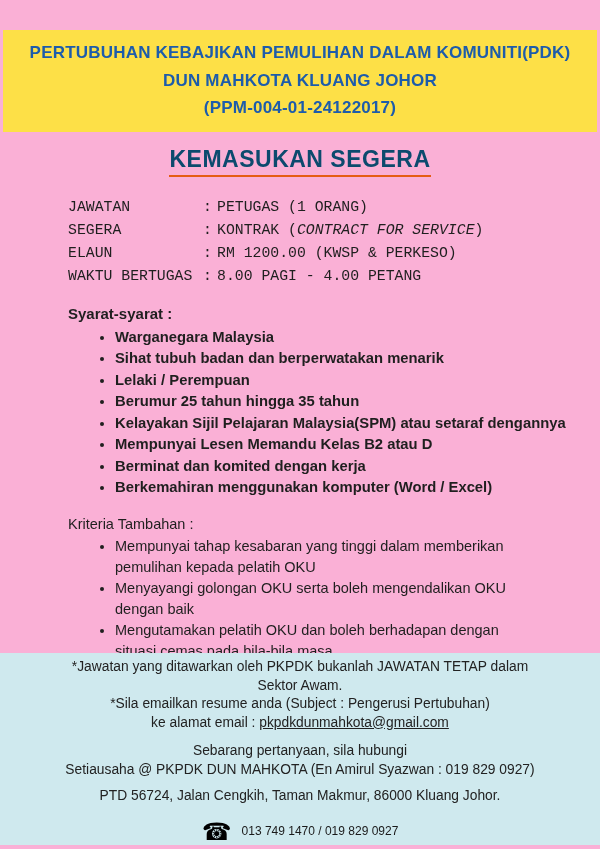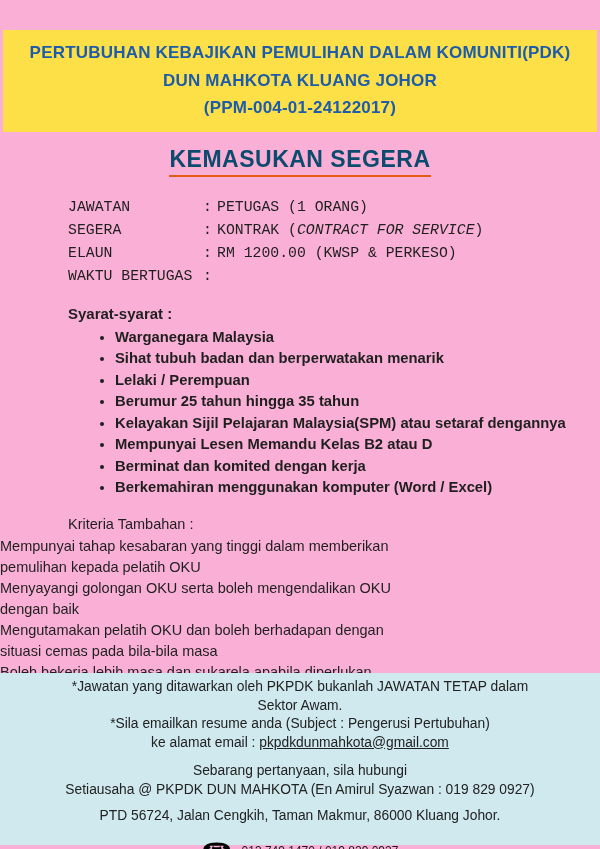--- a/index.html
+++ b/index.html
@@ -45,36 +45,36 @@
   .detail-label { width: 135px; flex: 0 0 135px; }
   .detail-sep { width: 14px; flex: 0 0 14px; }
   .detail-value { white-space: nowrap; }
   .italic { font-style: italic; }
   
   .syarat-heading { margin: 17px 0 0 68px; font-weight: bold; font-size: 15px; }
   .syarat-list { margin-top: 5px; padding-left: 115px; list-style: disc outside; }
   .syarat-list li { font-weight: bold; font-size: 14.8px; line-height: 21.5px; }
   
   .kriteria-heading { margin: 17px 0 0 68px; font-size: 14.5px; }
-  .kriteria-list { margin-top: 4px; list-style: disc outside; }
+  .kriteria-list { margin-top: 4px; padding-left: 115px; list-style: disc outside; }
   .kriteria-list li { font-size: 14.5px; line-height: 21px; max-width: 402px; }
   
   .quote {
     margin-top: 12px;
     text-align: center;
     font-weight: bold;
     font-style: italic;
     font-size: 17.5px;
     color: #141414;
   }
   
   .footer-box {
     position: absolute;
     left: 0; right: 0; bottom: 4px;
-    height: 172px;
+    height: 192px;
     background: #cfe9ee;
     text-align: center;
     font-size: 13.8px;
     line-height: 18.5px;
     padding-top: 5px;
     color: #222;
   }
   .footer-note1 { max-width: 492px; margin: 0 auto; }
   .email-link { text-decoration: underline; color: #222; cursor: pointer; }
   .spacer-sm { height: 10px; }
@@ -114,20 +114,21 @@
       <span class="detail-value"><span>KONTRAK (</span><span class="italic">CONTRACT FOR SERVICE</span><span>)</span></span>
     </div>
     <div class="detail-row">
       <span class="detail-label">ELAUN</span>
       <span class="detail-sep">:</span>
       <span class="detail-value">RM 1200.00 (KWSP &amp; PERKESO)</span>
     </div>
     <div class="detail-row">
       <span class="detail-label">WAKTU BERTUGAS</span>
       <span class="detail-sep">:</span>
+      <span class="detail-value">8.00 PAGI - 4.00 PETANG</span>
     </div>
   </div>
 
   <div class="syarat-heading">Syarat-syarat :</div>
   <ul class="syarat-list">
     <li>Warganegara Malaysia</li>
     <li>Sihat tubuh badan dan berperwatakan menarik</li>
     <li>Lelaki / Perempuan</li>
     <li>Berumur 25 tahun hingga 35 tahun</li>
     <li>Kelayakan Sijil Pelajaran Malaysia(SPM) atau setaraf dengannya</li>

